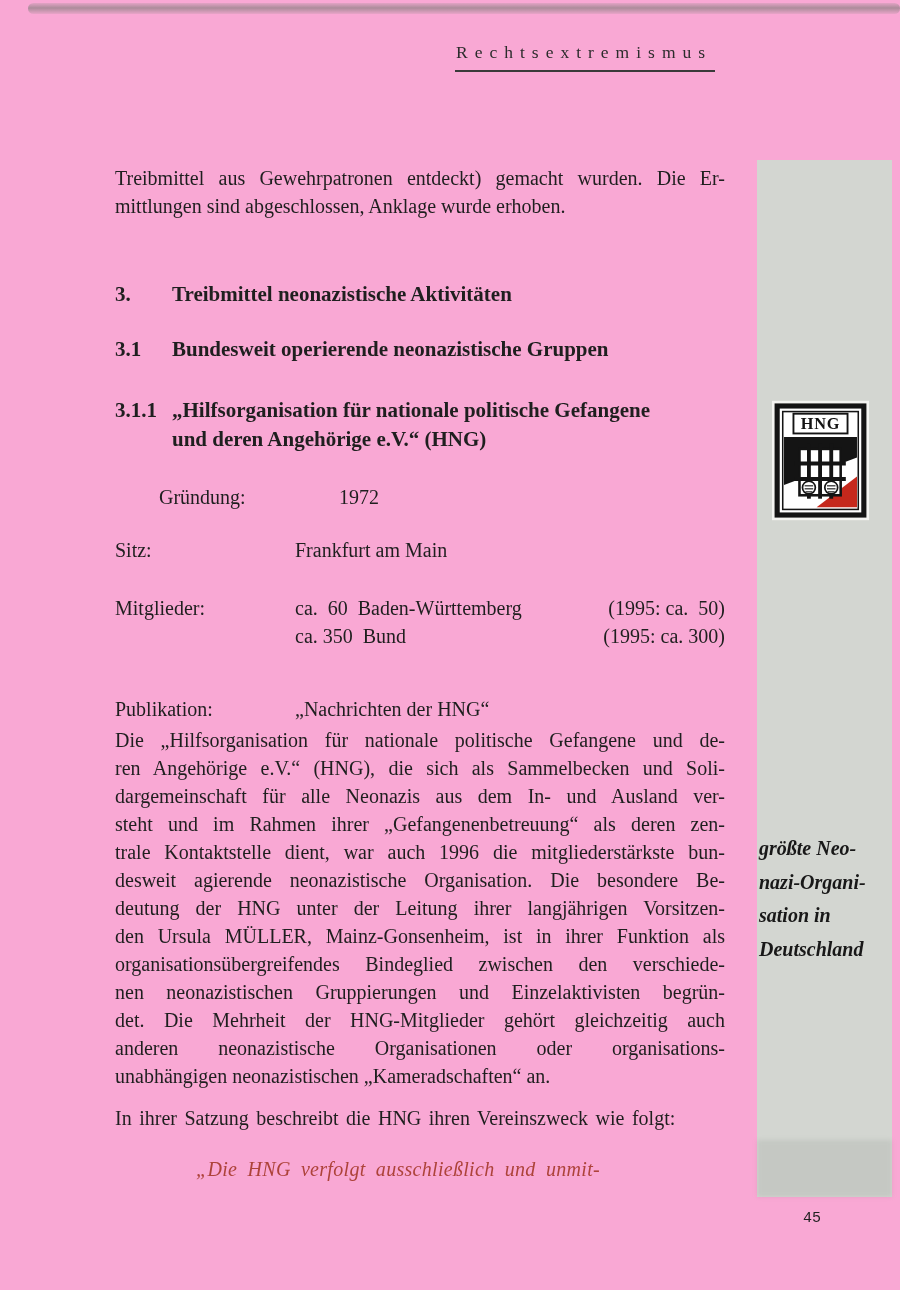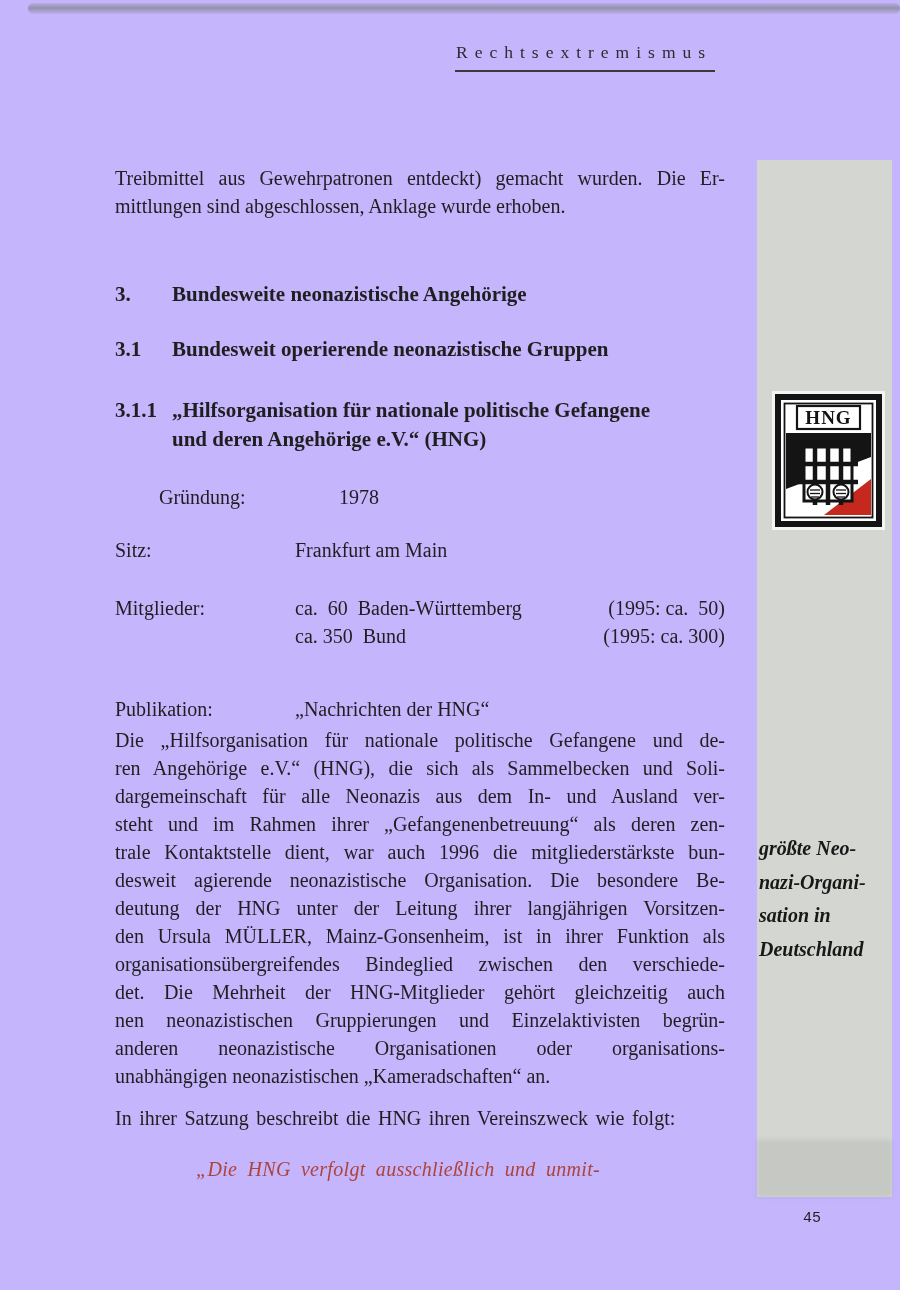--- a/index.html
+++ b/index.html
@@ -1,18 +1,18 @@
 <!DOCTYPE html>
 <html style="--quote-red: #ad433a; --sidebar-gray: #d3d6d1; --logo-red: #c5281c; --logo-black: #141414;"><head>
 <meta charset="utf-8">
 <style>
   html,body{margin:0;padding:0;background:#e9e9e7;}
   .page{
     position:relative; width:900px; height:1290px; margin:0 auto;
-    background:#c4b5fd; overflow:hidden;
+    background:#f9a8d4; overflow:hidden;
     font-family:"Liberation Serif","DejaVu Serif",serif;
     color:#1f1f1f;
   }
   
   .scan-smudge{
     position:absolute; left:28px; top:3px; width:872px; height:11px;
     background:linear-gradient(180deg, rgba(138,144,136,.20) 0%, rgba(110,116,108,.55) 45%, rgba(138,144,136,.15) 100%);
     border-radius:6px; filter:blur(.6px);
   }
   
@@ -24,21 +24,21 @@
   }
   
   .sidebar{
     position:absolute; left:757px; top:160px; width:135px; height:1037px;
     background:var(--sidebar-gray,#d3d6d1);
   }
   .sidebar-shade{
     position:absolute; left:757px; top:1140px; width:135px; height:57px;
     background:rgba(125,130,122,.16); filter:blur(2px);
   }
-  .logo-wrap{ position:absolute; left:772px; top:391px; width:113px; height:139px; }
+  .logo-wrap{ position:absolute; left:772px; top:391px; width:97px; height:139px; }
   .logo-wrap svg{ display:block; width:100%; height:100%; }
   
   .col{ position:absolute; left:115px; width:610px; font-size:20px; line-height:28px; }
   .jl{ text-align:justify; text-align-last:justify; white-space:nowrap; }
   .pl{ text-align:left; white-space:nowrap; }
   .h{ position:absolute; left:115px; width:615px; display:flex; font-weight:bold; font-size:21px; line-height:28.5px; }
   .h .num{ flex:none; width:57px; }
   .row{ position:absolute; left:115px; width:610px; font-size:20px; line-height:28px; display:flex; }
   .row .lbl{ flex:none; width:180px; }
   .row .val{ flex:1; }
@@ -67,39 +67,39 @@
   <div class="sidebar"></div>
   <div class="sidebar-shade"></div>
 
   <div class="col" style="top:164px;">
       <div class="jl">Treibmittel aus Gewehrpatronen entdeckt) gemacht wurden. Die Er-</div>
       <div class="pl">mittlungen sind abgeschlossen, Anklage wurde erhoben.</div>
     </div>
 
   <div class="h" style="top:280px;">
     <span class="num">3.</span>
-    <span>Bundesweite neonazistische Angehörige</span>
+    <span>Treibmittel neonazistische Aktivitäten</span>
   </div>
 
   <div class="h" style="top:335px;">
     <span class="num">3.1</span>
     <span>Bundesweit operierende neonazistische Gruppen</span>
   </div>
 
   <div class="h" style="top:396px;">
     <span class="num">3.1.1</span>
     <span>
         <div class="pl">„Hilfsorganisation für nationale politische Gefangene</div>
         <div class="pl">und deren Angehörige e.V.“ (HNG)</div>
       </span>
   </div>
 
   <div class="row" style="top:483px;margin-left:44px;">
     <span class="lbl">Gründung:</span>
-    <span class="val">1978</span>
+    <span class="val">1972</span>
   </div>
 
   <div class="row" style="top:536px;">
     <span class="lbl">Sitz:</span>
     <span class="val">Frankfurt am Main</span>
   </div>
 
   <div class="row" style="top:594px;">
     <span class="lbl">Mitglieder:</span>
     <span class="val">
@@ -122,22 +122,22 @@
   <div class="col" style="top:726px;">
       <div class="jl">Die „Hilfsorganisation für nationale politische Gefangene und de-</div>
       <div class="jl">ren Angehörige e.V.“ (HNG), die sich als Sammelbecken und Soli-</div>
       <div class="jl">dargemeinschaft für alle Neonazis aus dem In- und Ausland ver-</div>
       <div class="jl">steht und im Rahmen ihrer „Gefangenenbetreuung“ als deren zen-</div>
       <div class="jl">trale Kontaktstelle dient, war auch 1996 die mitgliederstärkste bun-</div>
       <div class="jl">desweit agierende neonazistische Organisation. Die besondere Be-</div>
       <div class="jl">deutung der HNG unter der Leitung ihrer langjährigen Vorsitzen-</div>
       <div class="jl">den Ursula MÜLLER, Mainz-Gonsenheim, ist in ihrer Funktion als</div>
       <div class="jl">organisationsübergreifendes Bindeglied zwischen den verschiede-</div>
+      <div class="jl">nen neonazistischen Gruppierungen und Einzelaktivisten begrün-</div>
       <div class="jl">det. Die Mehrheit der HNG-Mitglieder gehört gleichzeitig auch</div>
-      <div class="jl">nen neonazistischen Gruppierungen und Einzelaktivisten begrün-</div>
       <div class="jl">anderen neonazistische Organisationen oder organisations-</div>
       <div class="pl">unabhängigen neonazistischen „Kameradschaften“ an.</div>
     </div>
 
   <div class="satzung">In ihrer Satzung beschreibt die HNG ihren Vereinszweck wie folgt:</div>
 
   <div class="quote">„Die HNG verfolgt ausschließlich und unmit-</div>
 
   <div class="margin-note">
       <div class="pl">größte Neo-</div>

